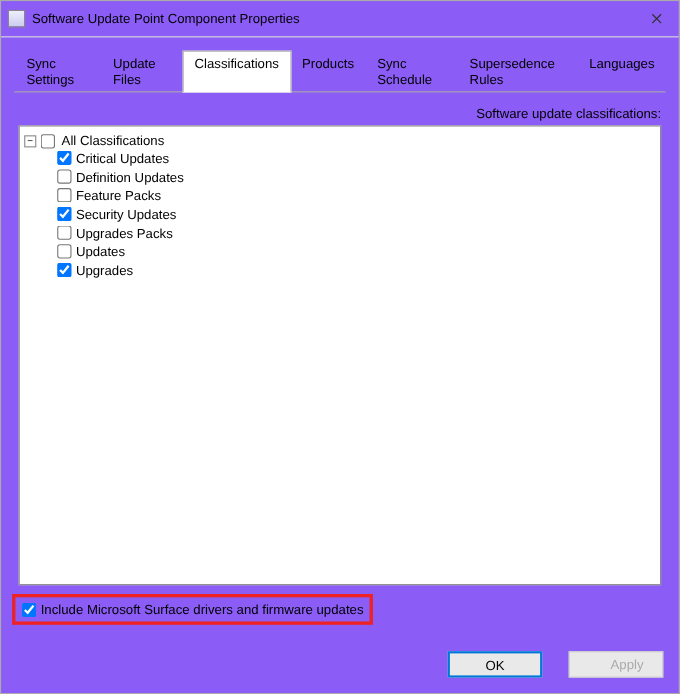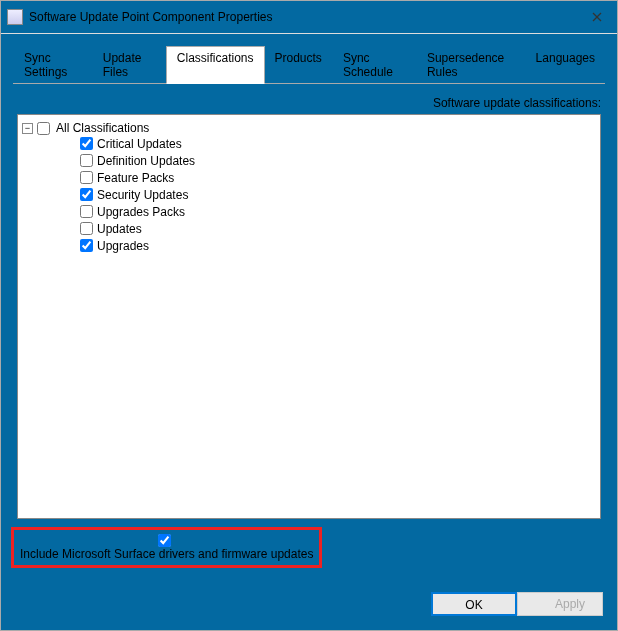--- a/index.html
+++ b/index.html
@@ -12,21 +12,21 @@
       padding: 0;
       background: #fff;
       width: 618px;
       height: 631px;
       overflow: hidden;
     }
     .window {
       width: 618px;
       height: 631px;
       border: 1px solid #aaa;
-      background: #0369a1;
+      background: #8b5cf6;
       display: flex;
       flex-direction: column;
     }
     .title-bar {
       display: flex;
       align-items: center;
       padding: 6px 8px 6px 6px;
       border-bottom: 1px solid #ddd;
     }
     .title-icon {
@@ -109,35 +109,33 @@
       margin: 0 4px 0 0;
       vertical-align: middle;
     }
     .tree-children {
       margin-left: 30px;
     }
     .tree-item {
       display: flex;
       align-items: center;
       height: 17px;
-      margin-left: 28px;
     }
     .highlight-row {
       border: 3px solid #e22;
       padding: 4px 6px;
       margin: 8px 0 6px -6px;
       display: inline-flex;
       align-items: center;
       width: fit-content;
-      flex-direction: column;
     }
     .footer {
       display: flex;
       justify-content: flex-end;
-      gap: 0;
+      gap: 24px;
       padding: 10px 14px 14px 14px;
     }
     .btn {
       width: 86px;
       height: 24px;
       border: 1px solid #888;
       background: #e9e9e9;
       cursor: pointer;
       text-align: center;
       line-height: 22px;

